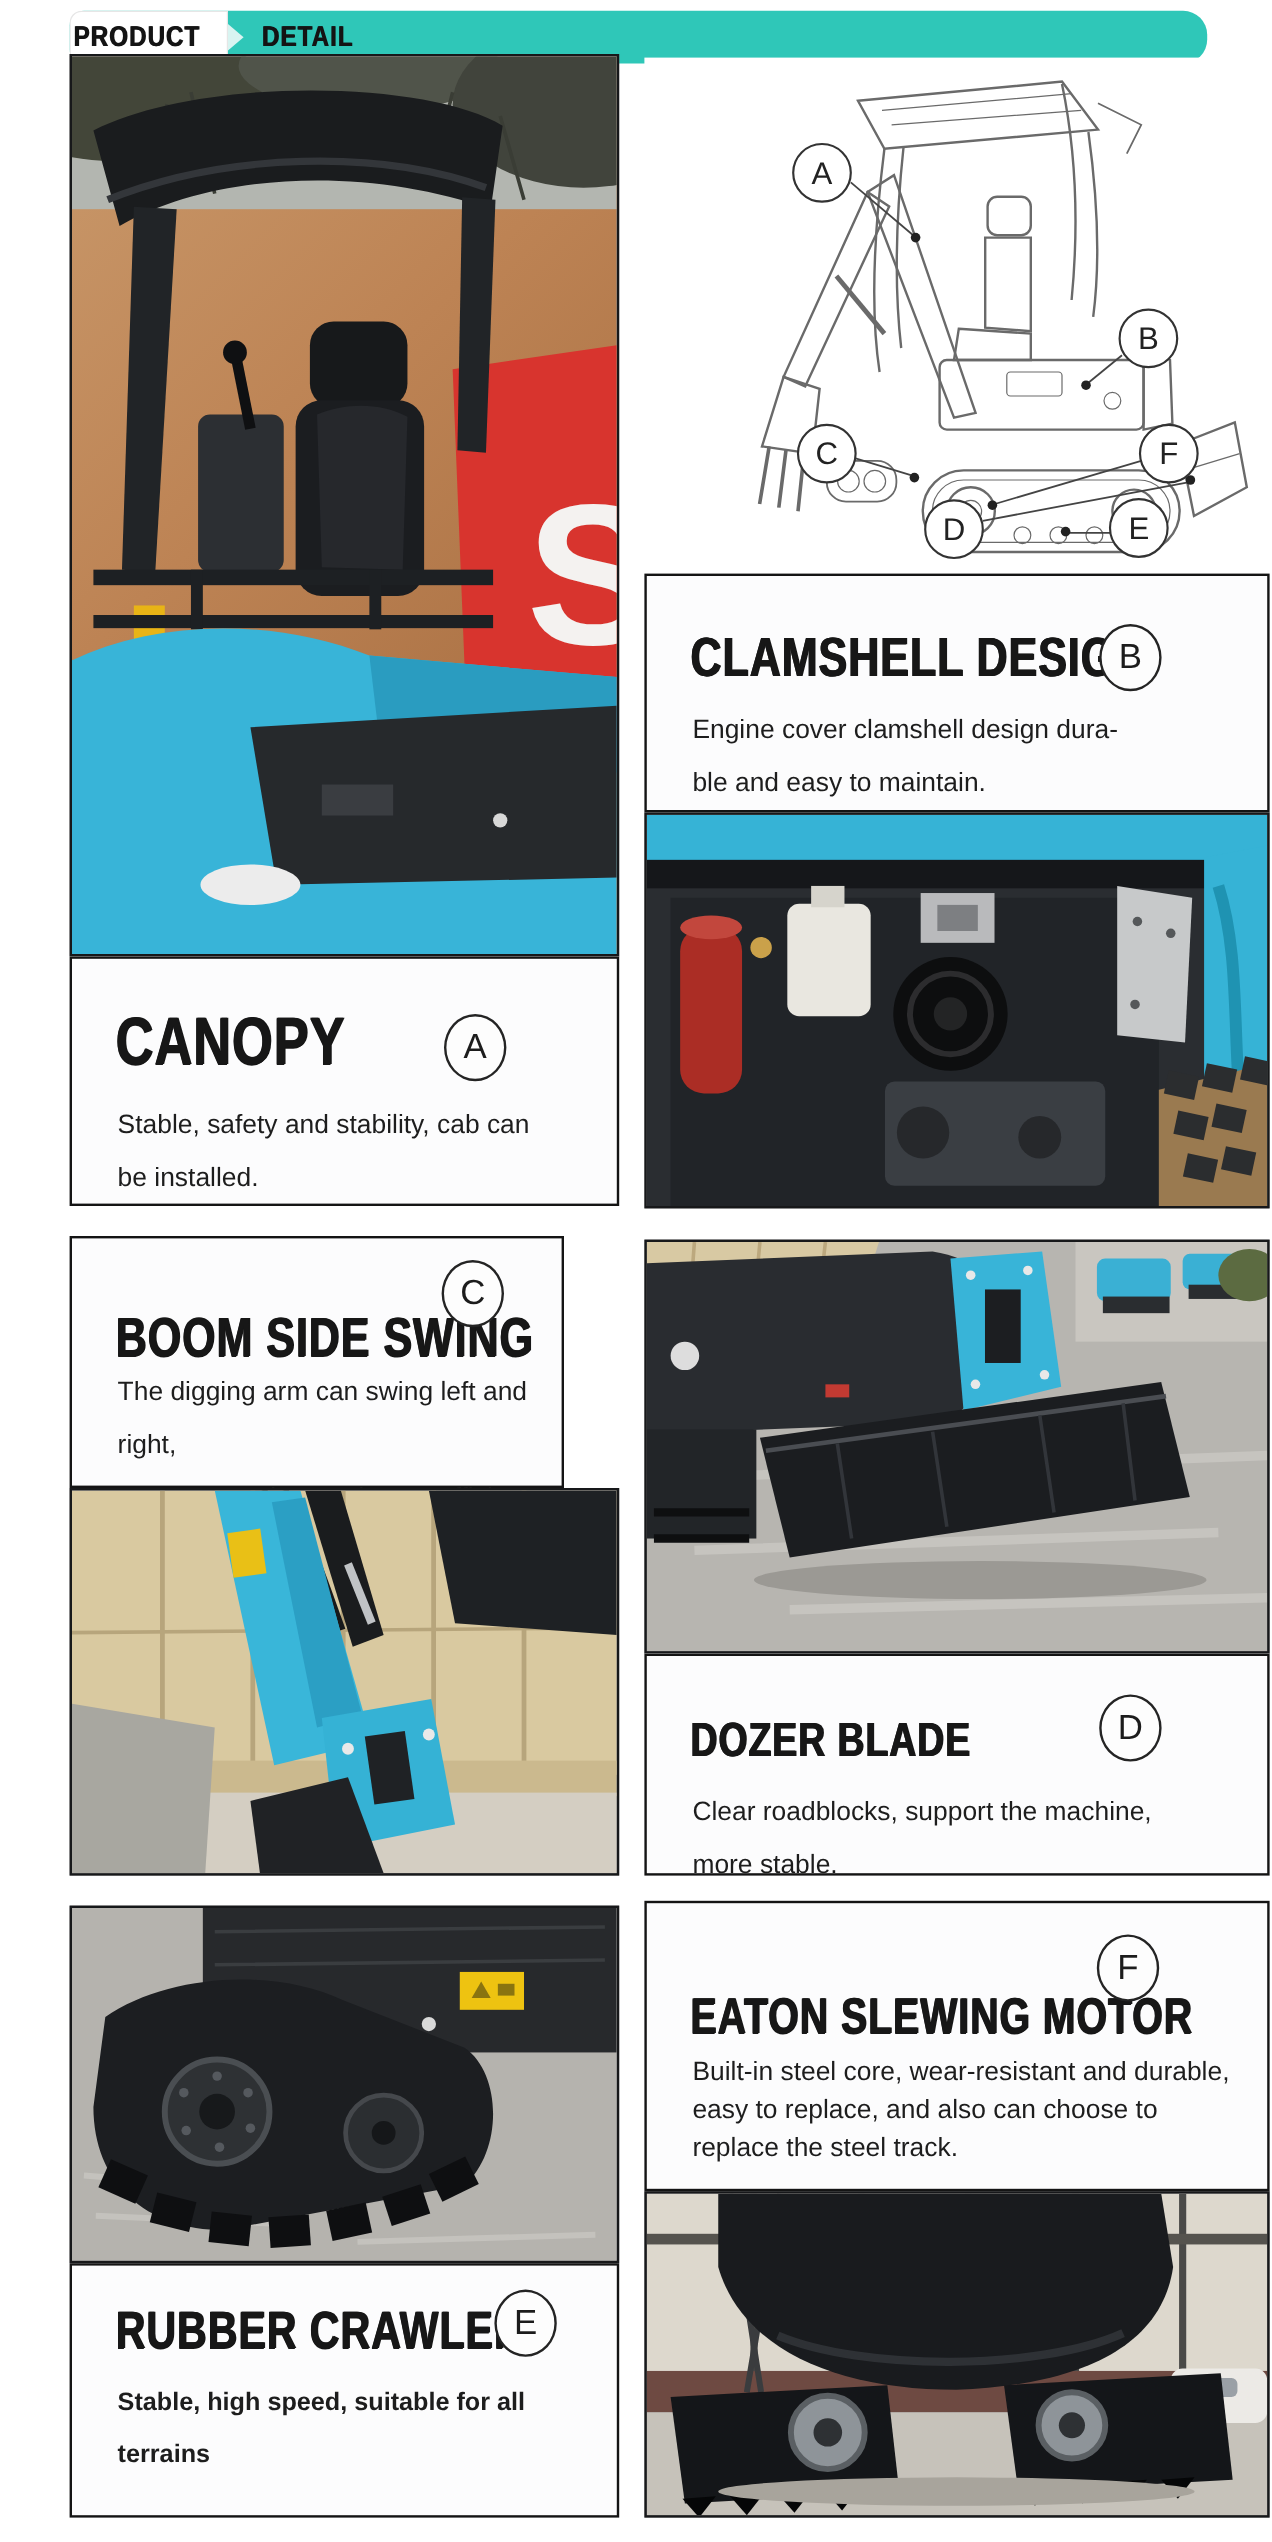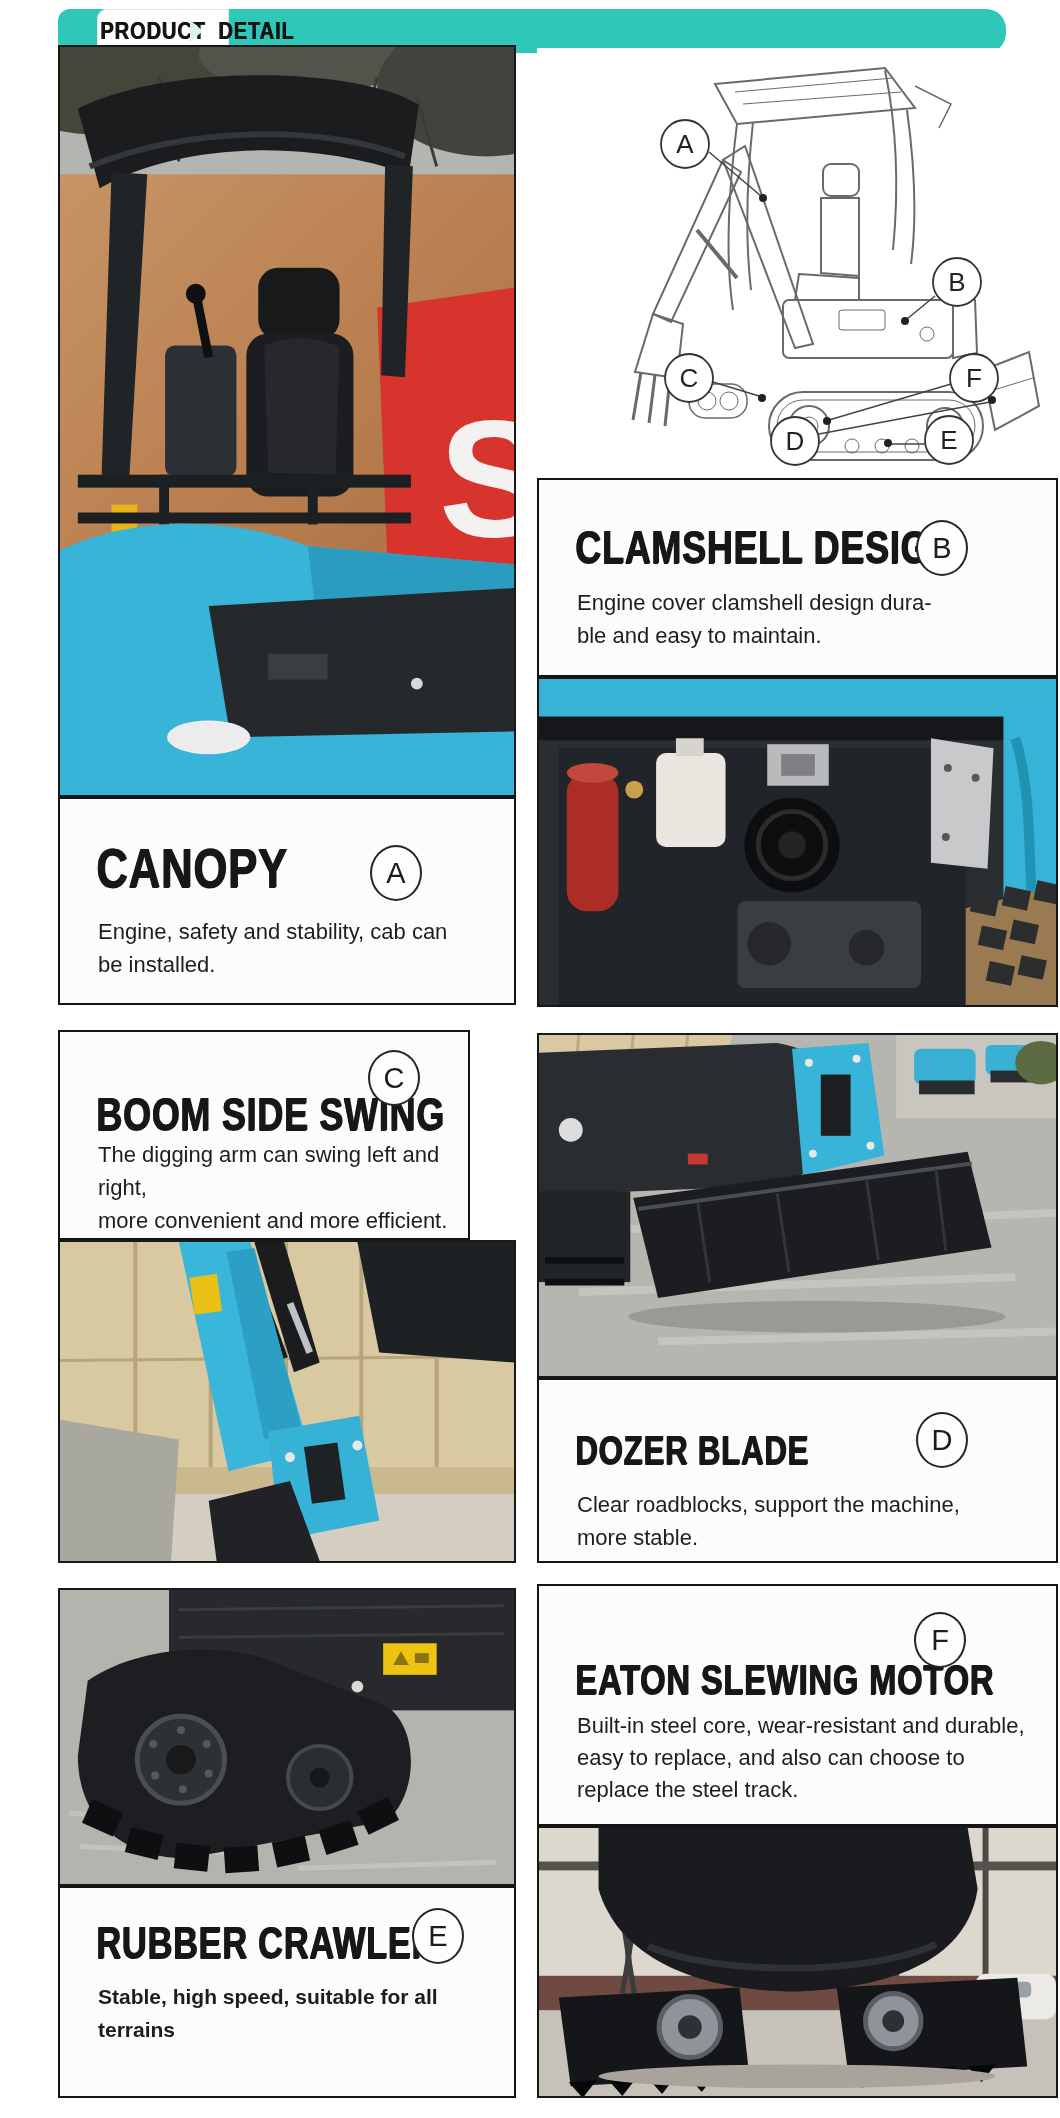--- a/index.html
+++ b/index.html
@@ -4,37 +4,37 @@
 <style>
   html,body{margin:0;padding:0;background:#fff;}
   .page{position:relative;width:1060px;height:2118px;background:#ffffff;overflow:hidden;
         font-family:"Liberation Sans","DejaVu Sans",sans-serif;color:#1a1a1a;}
 
   
   .hdr-bar{position:absolute;left:58px;top:9px;width:948px;height:44px;background:#2fc7b8;
            border-radius:12px 20px 20px 12px;}
   .hdr-tab{position:absolute;left:0;top:0;width:132px;height:44px;background:#ffffff;
            border-radius:10px 0 0 10px;display:flex;align-items:center;justify-content:center;
-           box-shadow:0 0 0 1px #e6e6e6 inset;margin-left:39px;}
+           box-shadow:0 0 0 1px #e6e6e6 inset;}
   .hdr-chev{position:absolute;left:132px;top:11px;width:0;height:0;
             border-top:11px solid transparent;border-bottom:11px solid transparent;
             border-left:13px solid #d9f4f1;}
   .hdr-label{font-size:24px;font-weight:700;color:#141414;letter-spacing:1px;
              text-shadow:0.8px 0 0 currentColor;display:inline-block;transform:scaleX(0.84);transform-origin:left center;}
   .hdr-detail{position:absolute;left:160px;top:0;height:44px;display:flex;align-items:center;}
 
   
   .photo{position:absolute;border:2px solid #17181a;box-sizing:border-box;overflow:hidden;background:#9a9a9a;}
   .photo svg{display:block;width:100%;height:100%;}
   .panel{position:absolute;background:#fcfcfd;border:2px solid #141414;box-sizing:border-box;}
   .p-title{position:absolute;left:36px;white-space:nowrap;color:#171717;}
   .heavy{display:inline-block;font-weight:700;letter-spacing:1px;
          text-shadow:1.3px 0 0 currentColor, 0 0.6px 0 currentColor;
          transform:scaleX(0.78);transform-origin:left center;}
-  .p-desc{position:absolute;left:38px;right:20px;font-size:22px;line-height:33px;color:#1d1d1d;white-space:pre-line;}
+  .p-desc{position:absolute;left:38px;right:20px;font-size:22px;line-height:44px;color:#1d1d1d;white-space:pre-line;}
   .badge{position:absolute;width:52px;height:56px;border:2px solid #242424;border-radius:50%;
          display:flex;align-items:center;justify-content:center;font-size:29px;color:#1c1c1c;background:#fdfdfd;box-sizing:border-box;}
 
   .diagram{position:absolute;left:537px;top:48px;width:521px;height:426px;background:#ffffff;}
   .diagram svg{display:block;width:100%;height:100%;}
   .co-letter{font-size:26px;fill:#222;font-family:"Liberation Sans","DejaVu Sans",sans-serif;}
 </style>
 </head>
 <body>
 
@@ -218,21 +218,21 @@
     </svg>
   </div>
 
   <div class="panel" style="left:58px;top:797px;width:458px;height:208px;">
     <div class="p-title" style="top:36px;font-size:56px;">
       <span class="heavy">CANOPY</span>
     </div>
     <div class="badge" style="top:46px;right:92px;">
       <span>A</span>
     </div>
-    <div class="p-desc" style="top:116px;">Engine, safety and stability, cab can
+    <div class="p-desc" style="top:116px;">Stable, safety and stability, cab can
 be installed.</div>
   </div>
 
   <div class="panel" style="left:58px;top:1030px;width:412px;height:210px;">
     <div class="p-title" style="top:55px;font-size:46px;">
       <span class="heavy">BOOM SIDE SWING</span>
     </div>
     <div class="badge" style="top:18px;right:48px;">
       <span>C</span>
     </div>

